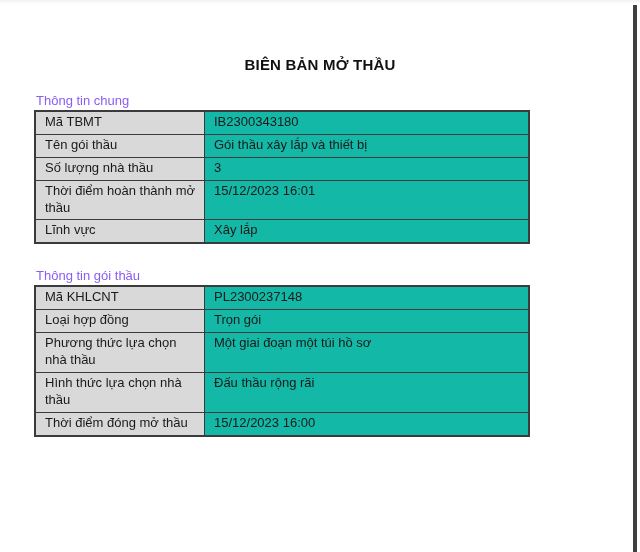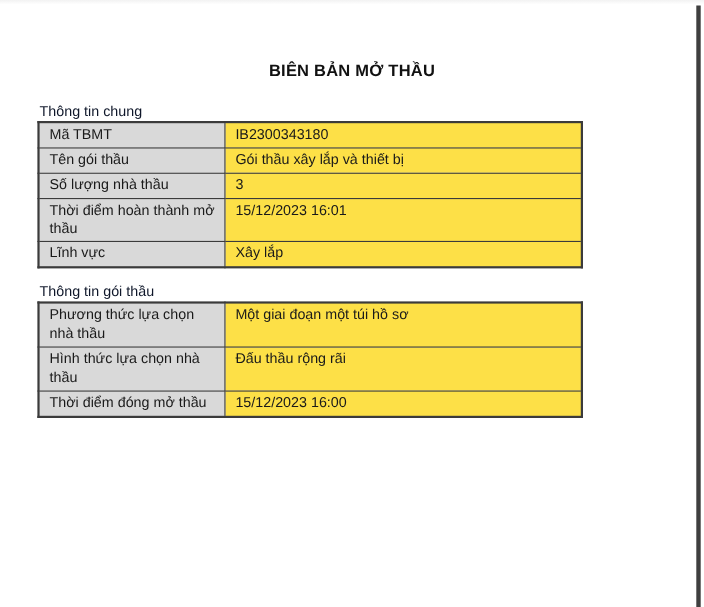--- a/index.html
+++ b/index.html
@@ -35,44 +35,44 @@
     letter-spacing: 0.2px;
     color: #111;
   }
   .content {
     margin-left: 34px;
     width: 585px;
   }
   .section-title {
     font-size: 13px;
     font-weight: 400;
-    color: #0f172a;
+    color: #8b5cf6;
     margin: 0 0 2px 2px;
   }
   .section-block.first { margin-top: 20px; }
-  .section-block.second { margin-top: 13px; }
+  .section-block.second { margin-top: 24px; }
   table.info-table {
     width: 496px;
     border-collapse: collapse;
     border: 2px solid #3b3b3b;
     font-size: 13px;
     table-layout: fixed;
   }
   table.info-table td {
     border: 1px solid #3b3b3b;
     padding: 2px 9px 3px 9px;
     vertical-align: top;
     line-height: 1.3;
   }
   td.label-cell {
     width: 150px;
     background: #d9d9d9;
   }
   td.value-cell {
-    background: #fde047;
+    background: #14b8a6;
   }
 </style>
 </head>
 <body>
 
 <div class="top-strip"></div>
 <div class="right-edge-bar"></div>
 
 <h1 class="doc-title">BIÊN BẢN MỞ THẦU</h1>
 
@@ -104,20 +104,28 @@
           </tr>
         </tbody>
     </table>
   </div>
 
   <div class="section-block second">
     <div class="section-title">Thông tin gói thầu</div>
     <table class="info-table">
       <tbody>
           <tr>
+            <td class="label-cell">Mã KHLCNT</td>
+            <td class="value-cell">PL2300237148</td>
+          </tr>
+          <tr>
+            <td class="label-cell">Loại hợp đồng</td>
+            <td class="value-cell">Trọn gói</td>
+          </tr>
+          <tr>
             <td class="label-cell">Phương thức lựa chọn nhà thầu</td>
             <td class="value-cell">Một giai đoạn một túi hồ sơ</td>
           </tr>
           <tr>
             <td class="label-cell">Hình thức lựa chọn nhà thầu</td>
             <td class="value-cell">Đấu thầu rộng rãi</td>
           </tr>
           <tr>
             <td class="label-cell">Thời điểm đóng mở thầu</td>
             <td class="value-cell">15/12/2023 16:00</td>

